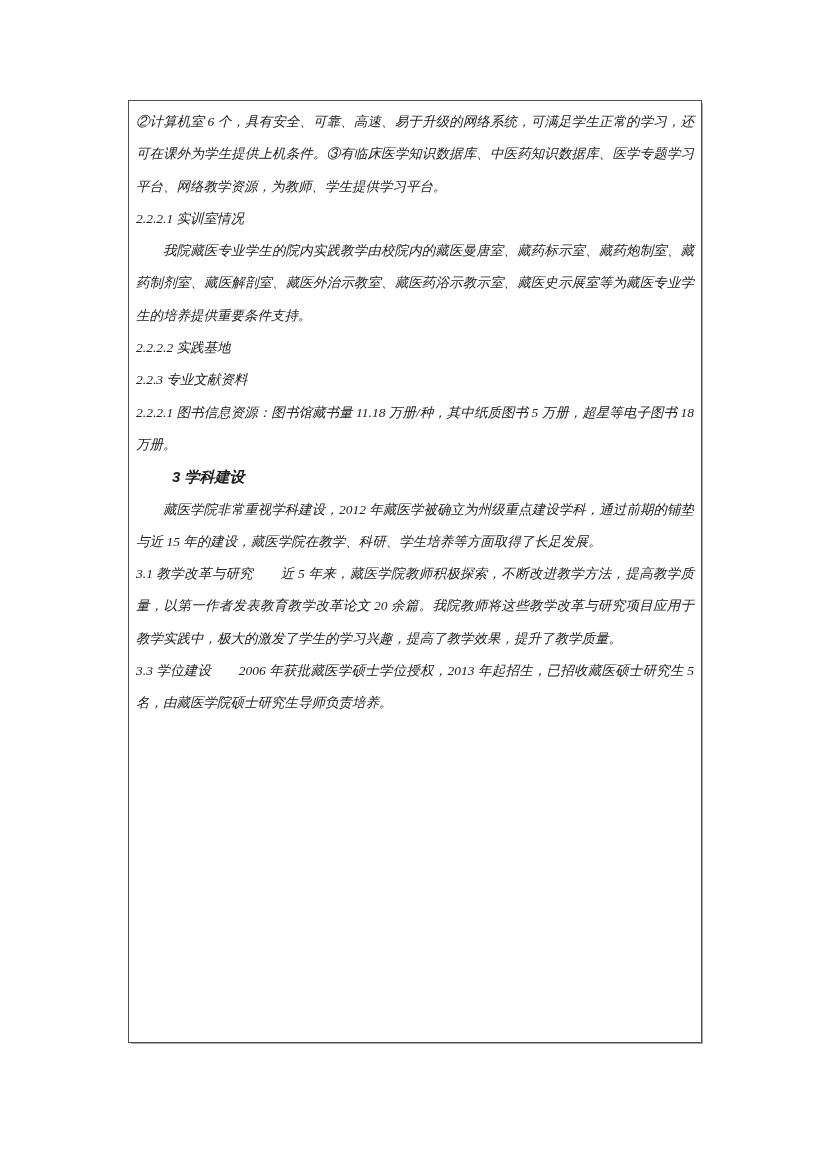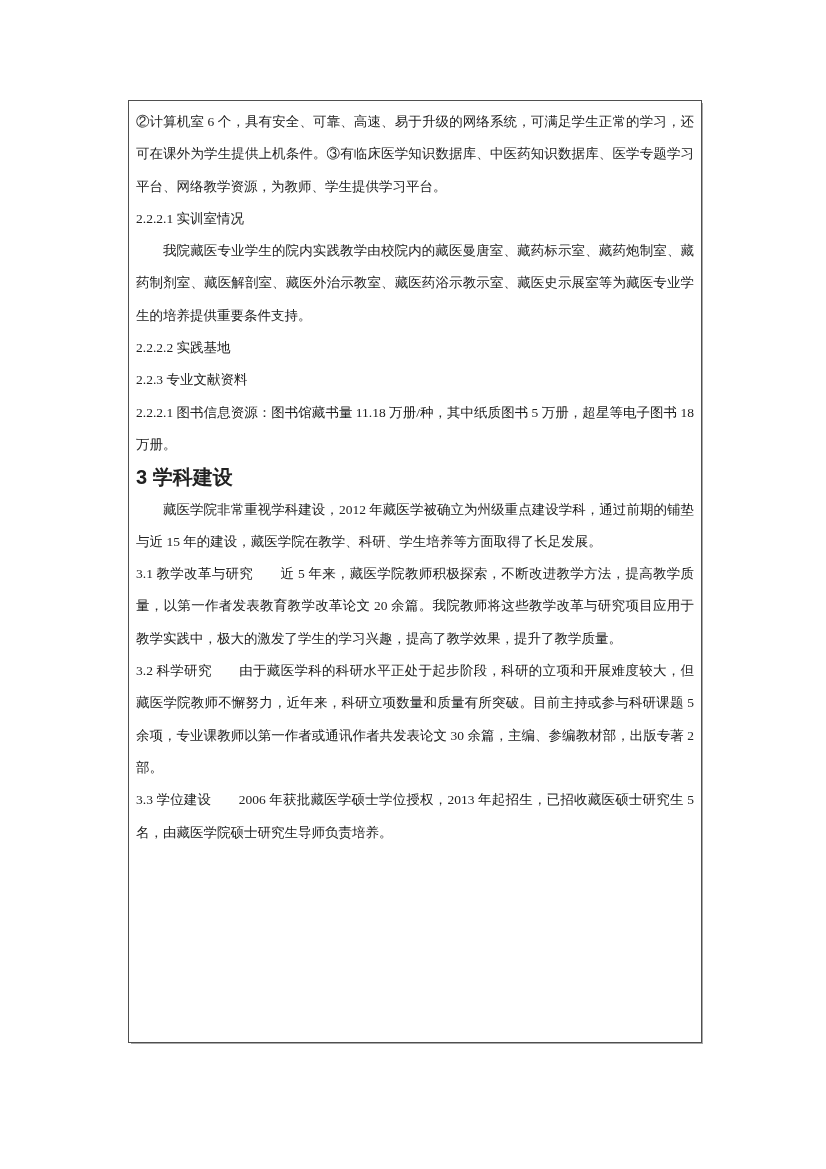--- a/index.html
+++ b/index.html
@@ -25,42 +25,43 @@
     box-shadow:2px 2px 0 -1px var(--shadow-color);
     background:var(--page-bg);
   }
   .cell{
     padding:5px 7px 0 7px;
     color:var(--text-color);
     font-size:13.5px;
     line-height:32.3px;
     text-align:justify;
     letter-spacing:0;
+    font-style:italic;
   }
   .cell p{
     margin:0;padding:0;
     word-break:break-all;
   }
   .cell p.indent{ text-indent:2em; }
   .cell p.bold{
     font-weight:bold;
     font-family:"Liberation Sans","DejaVu Sans",sans-serif;
-    font-size:20px;
+    font-size:15px;
+    margin-left:36px;
   }
 </style>
 </head>
 <body>
 
 <div class="doc-table">
   <div class="cell" id="paragraphs">
       <p class="">②计算机室 6 个，具有安全、可靠、高速、易于升级的网络系统，可满足学生正常的学习，还可在课外为学生提供上机条件。③有临床医学知识数据库、中医药知识数据库、医学专题学习平台、网络教学资源，为教师、学生提供学习平台。</p>
       <p class="">2.2.2.1 实训室情况</p>
       <p class="indent ">我院藏医专业学生的院内实践教学由校院内的藏医曼唐室、藏药标示室、藏药炮制室、藏药制剂室、藏医解剖室、藏医外治示教室、藏医药浴示教示室、藏医史示展室等为藏医专业学生的培养提供重要条件支持。</p>
       <p class="">2.2.2.2 实践基地</p>
       <p class="">2.2.3 专业文献资料</p>
       <p class="">2.2.2.1 图书信息资源：图书馆藏书量 11.18 万册/种，其中纸质图书 5 万册，超星等电子图书 18 万册。</p>
       <p class="bold">3 学科建设</p>
       <p class="indent ">藏医学院非常重视学科建设，2012 年藏医学被确立为州级重点建设学科，通过前期的铺垫与近 15 年的建设，藏医学院在教学、科研、学生培养等方面取得了长足发展。</p>
       <p class="">3.1 教学改革与研究　　近 5 年来，藏医学院教师积极探索，不断改进教学方法，提高教学质量，以第一作者发表教育教学改革论文 20 余篇。我院教师将这些教学改革与研究项目应用于教学实践中，极大的激发了学生的学习兴趣，提高了教学效果，提升了教学质量。</p>
-      <p class="">3.2 科学研究　　由于藏医学科的科研水平正处于起步阶段，科研的立项和开展难度较大，但藏医学院教师不懈努力，近年来，科研立项数量和质量有所突破。目前主持或参与科研课题 5 余项，专业课教师以第一作者或通讯作者共发表论文 30 余篇，主编、参编教材部，出版专著 2 部。</p>
       <p class="">3.3 学位建设　　2006 年获批藏医学硕士学位授权，2013 年起招生，已招收藏医硕士研究生 5 名，由藏医学院硕士研究生导师负责培养。</p>
     </div>
 </div>
 
 </body></html>

